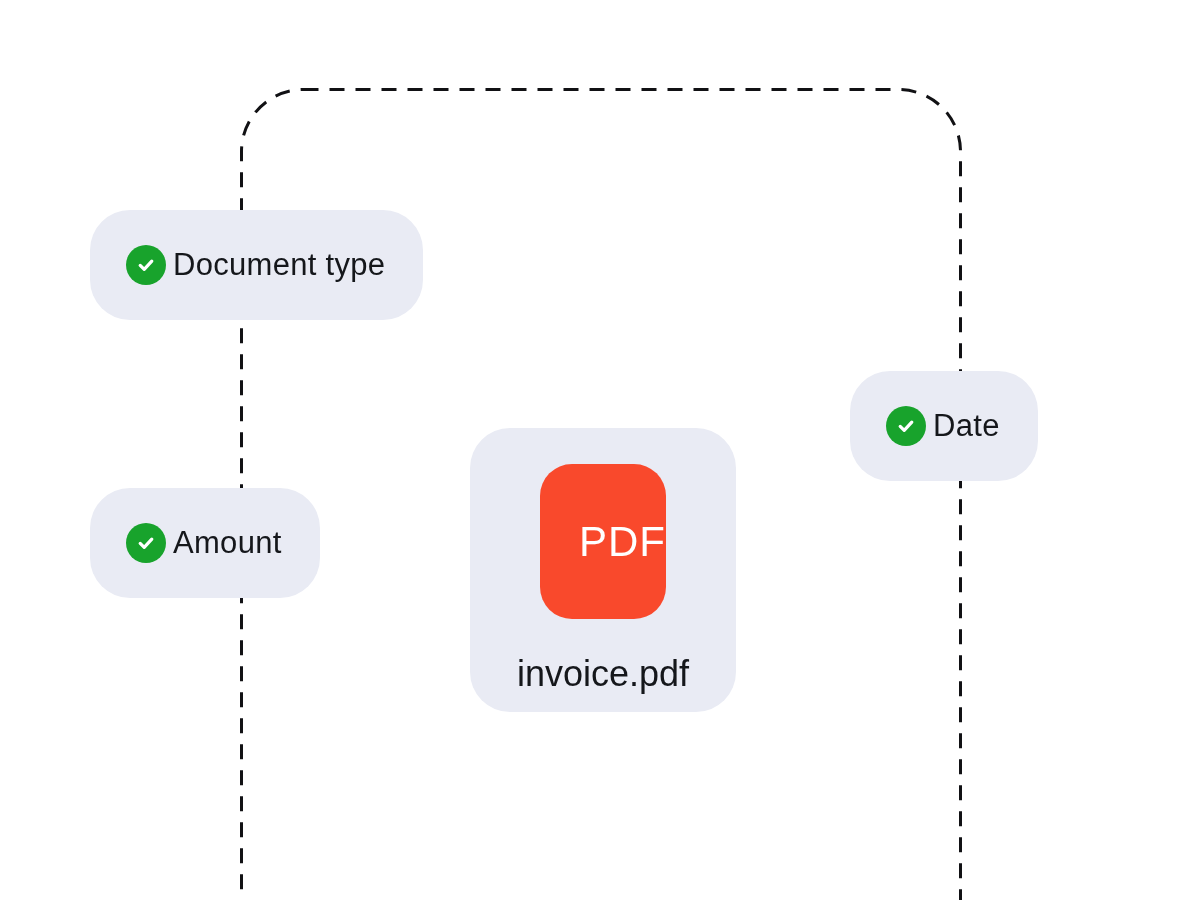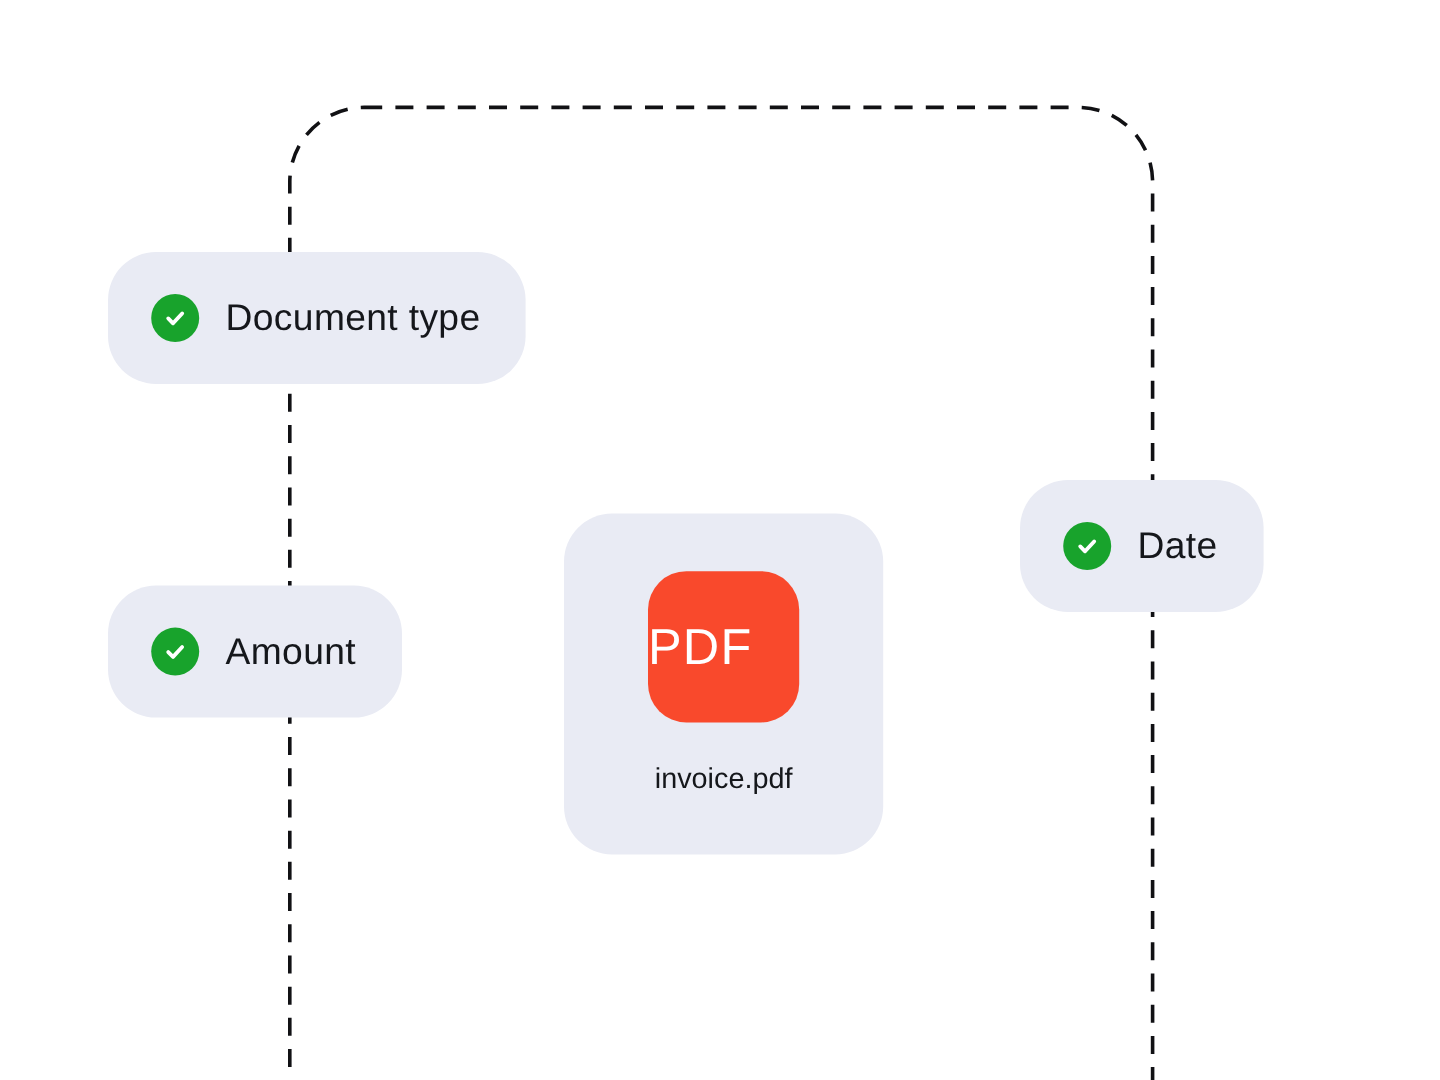--- a/index.html
+++ b/index.html
@@ -20,21 +20,21 @@
     position: absolute;
     left: 0;
     top: 0;
     width: 1200px;
     height: 900px;
   }
   .chip {
     position: absolute;
     display: inline-flex;
     align-items: center;
-    gap: 22px;
+    gap: 7px;
     height: 110px;
     padding: 0 38px 0 36px;
     background: var(--surface, #e9ebf4);
     border-radius: 40px;
     box-sizing: border-box;
     z-index: 2;
   }
   .chip-label {
     font-size: 31px;
     font-weight: 500;
@@ -67,44 +67,43 @@
     border-radius: 40px;
     display: flex;
     flex-direction: column;
     align-items: center;
     box-sizing: border-box;
     padding-top: 36px;
     z-index: 2;
   }
   .pdf-icon {
     width: 126px;
-    height: 126px;
+    height: 155px;
     border-radius: 32px;
     background: var(--red, #f9492c);
     display: flex;
     align-items: center;
-    justify-content: flex-start;
-    margin-top: 12px;
+    justify-content: flex-end;
   }
   .pdf-icon-label {
     color: #ffffff;
     font-size: 42px;
     font-weight: 500;
     letter-spacing: 1px;
     line-height: 1;
   }
   .file-name {
     margin-top: 34px;
-    font-size: 24px;
+    font-size: 36px;
     font-weight: 500;
     color: var(--text, #15171b);
   }
   .chip-document-type { left: 90px;  top: 210px; }
   .chip-vendor        { left: 90px;  top: 488px; }
-  .chip-date          { left: 850px; top: 371px; margin-top: 29px; }
+  .chip-date          { left: 850px; top: 371px; }
   .chip-amount        { left: 848px; top: 646px; }
 </style>
 </head>
 <body>
 
 <div class="canvas">
 
   <svg class="flow-outline" viewBox="0 0 1200 900" aria-hidden="true">
     <rect x="241.5" y="89.5" width="719" height="1000" rx="62" ry="62" fill="none" stroke="#111114" stroke-width="3" stroke-dasharray="15 11"></rect>
   </svg>

